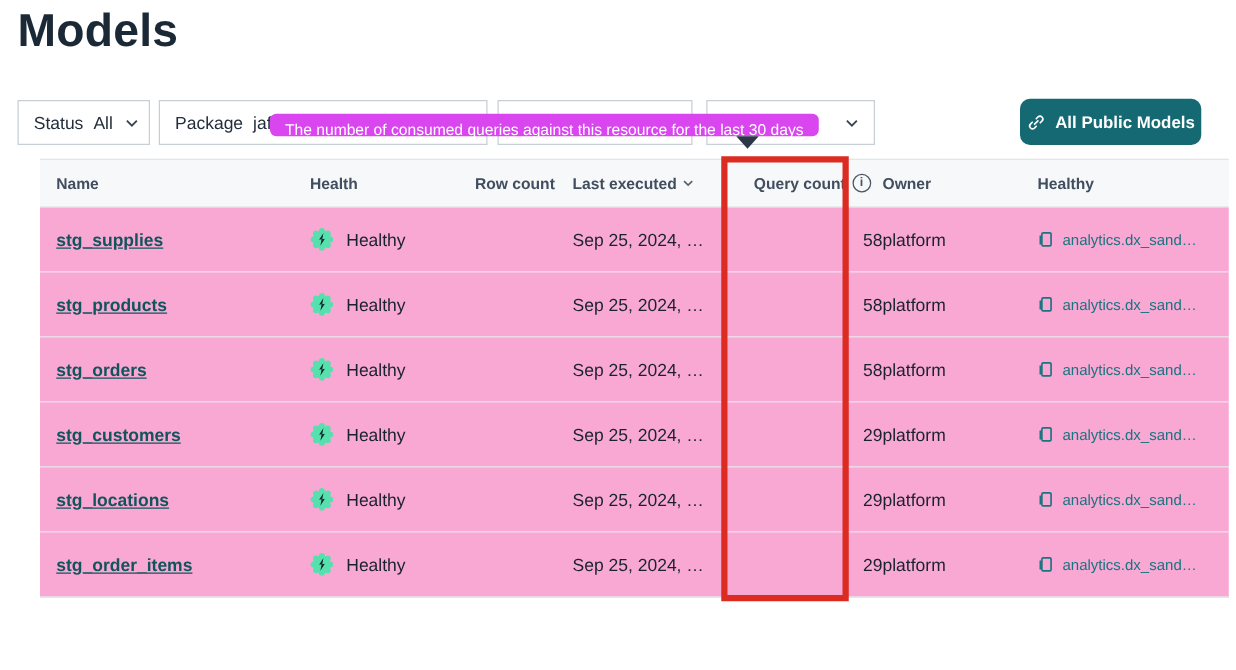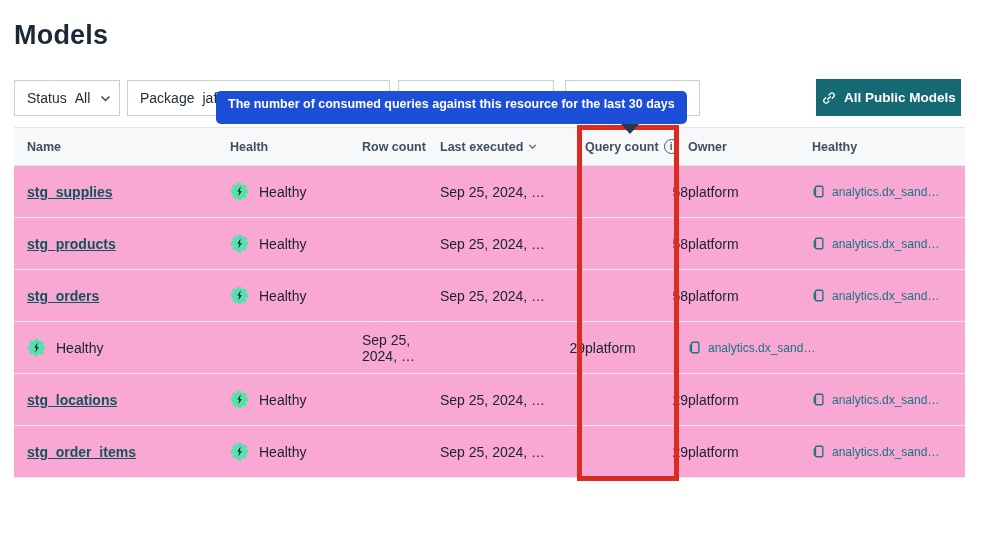--- a/index.html
+++ b/index.html
@@ -1,47 +1,47 @@
 <!DOCTYPE html>
 <html><head>
 <meta charset="utf-8">
 <style>
   * { margin:0; padding:0; box-sizing:border-box; }
   html,body { width:989px; height:536px; background:#ffffff;
               font-family:"Liberation Sans", sans-serif; color:#1b2937; overflow:hidden; }
   .page { position:relative; width:989px; height:536px; }
 
   
-  .page-title { position:absolute; left:14px; top:20px; font-size:27px; font-weight:600; color:#1b2937; letter-spacing:0.2px; }
+  .page-title { position:absolute; left:14px; top:4px; font-size:37px; font-weight:600; color:#1b2937; letter-spacing:0.2px; }
 
   
   .filter-box { position:absolute; top:80px; height:36px; border:1px solid #c9cfd6; border-radius:0;
                 background:#fff; display:flex; align-items:center; gap:8px; padding:0 12px;
                 font-size:14px; color:#232e3c; z-index:1; }
   .f-status  { left:14px;  width:106px; }
   .f-package { left:127px; width:263px; }
   .f-three   { left:398px; width:156px; }
   .f-four    { left:565px; width:135px; justify-content:flex-end; }
   .chev { display:inline-flex; margin-left:2px; }
 
   
   .apm-button { position:absolute; left:816px; top:79px; width:145px; height:37px; background:#156973;
-                color:#fff; border:none; border-radius:0; display:flex; align-items:center; justify-content:center;
+                color:#fff; border:none; border-radius:8px; display:flex; align-items:center; justify-content:center;
                 gap:7px; font-size:13.5px; font-weight:600; cursor:pointer; z-index:1;
                 font-family:"Liberation Sans", sans-serif; }
 
   
-  .tooltip { position:absolute; left:216px; top:91px; height:33px; line-height:27px; padding:0 12px;
-             background:#1d4ed8; color:#fff; font-size:12.5px; font-weight:700; white-space:nowrap;
+  .tooltip { position:absolute; left:216px; top:91px; height:18px; line-height:27px; padding:0 12px;
+             background:#d946ef; color:#fff; font-size:12.5px; font-weight:400; white-space:nowrap;
              border-radius:5px; z-index:40; }
   .tooltip::after { content:''; position:absolute; top:100%; right:48px;
                     border:9px solid transparent; border-top:10px solid #2c3847; border-bottom:none; }
 
   
-  .table { position:absolute; left:14px; top:127px; width:951px; z-index:5; }
+  .table { position:absolute; left:32px; top:127px; width:951px; z-index:5; }
   .thead, .trow { display:grid; grid-template-columns:203px 132px 78px 145px 103px 124px 1fr;
                   align-items:center; padding-left:13px; }
   .thead { height:39px; background:#f7f8f9; border-top:1px solid #e3e6e9; border-bottom:1px solid #e3e6e9;
            font-size:12.5px; font-weight:600; color:#414e5f; }
   .th { display:flex; align-items:center; gap:5px; }
   .trow { height:52px; border-bottom:1px solid #e6e8eb; font-size:14px; color:#1a222e; background:#f9a8d4; }
 
   .name-link { color:#12545c; font-weight:700; text-decoration:underline; font-size:14px; }
   .health-cell { display:flex; align-items:center; gap:10px; }
   .num-cell { text-align:right; }
@@ -242,20 +242,23 @@
             <path d="M5.2 2 h6 a1.2 1.2 0 0 1 1.2 1.2 v9.6 a1.2 1.2 0 0 1 -1.2 1.2 h-6 a1.2 1.2 0 0 1 -1.2 -1.2 v-9.6 a1.2 1.2 0 0 1 1.2 -1.2 Z"></path>
             <path d="M2.6 4.4 v8.2"></path>
           </svg>
         </span>
         <span>analytics.dx_sand…</span>
       </a>
     </div>
   </div>
 
   <div class="trow">
+    <div>
+      <a class="name-link" href="#">stg_customers</a>
+    </div>
     <div class="health-cell">
       <span style="display:inline-flex;">
         <svg width="19" height="19" viewBox="0 0 20 20">
           <g fill="#56e0ae">
             <circle cx="10" cy="10" r="7.6"></circle>
             <circle cx="10" cy="3" r="2.5"></circle>
                   <circle cx="10" cy="17" r="2.5"></circle>
             <circle cx="3" cy="10" r="2.5"></circle>
                   <circle cx="17" cy="10" r="2.5"></circle>
             <circle cx="5" cy="5" r="2.5"></circle>

